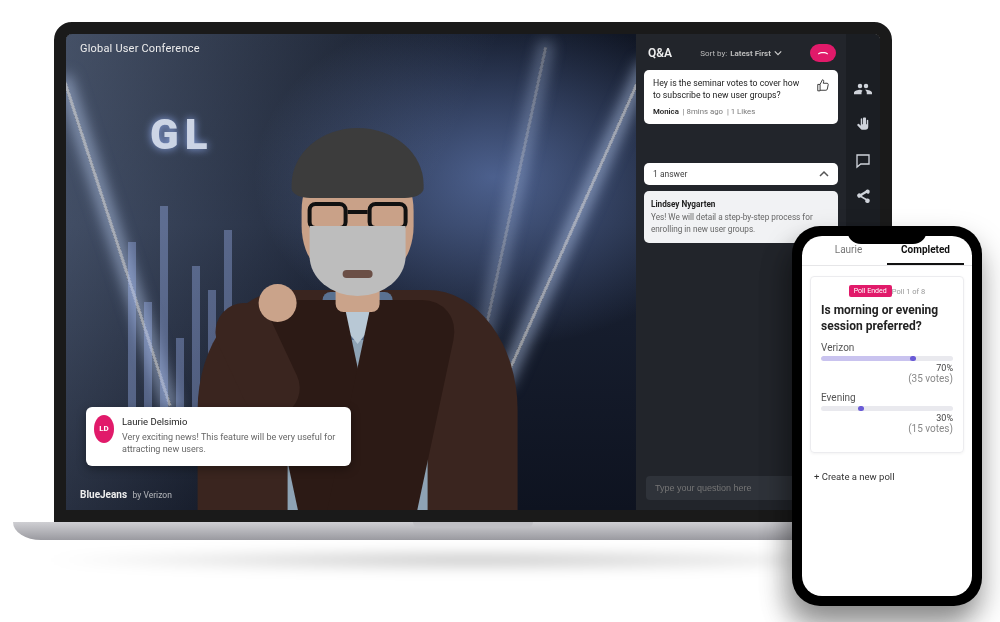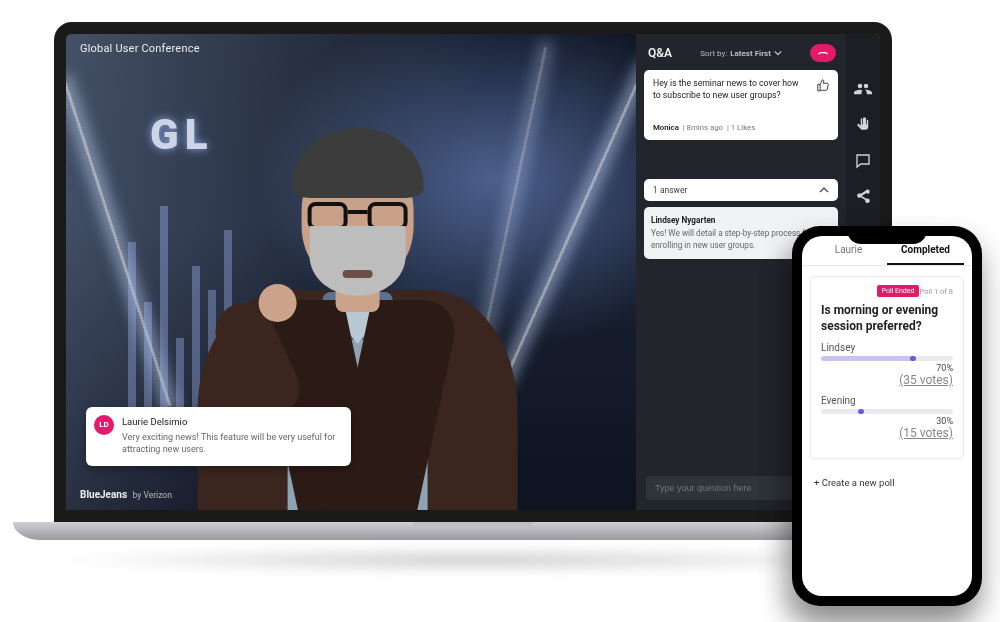--- a/index.html
+++ b/index.html
@@ -54,39 +54,39 @@
           background:#bdbdbd; border-radius:0 0 60px 60px/0 0 50px 50px;}
   .mouth{ position:absolute; bottom:18px; left:50%; transform:translateX(-50%); width:30px; height:8px; background:#6b4f46; border-radius:6px;}
   .glasses{ position:absolute; top:56px; left:50%; transform:translateX(-50%); width:100px; height:30px; }
   .glasses .lens{ position:absolute; top:0; width:40px; height:28px; border:4px solid #111; border-radius:8px; }
   .glasses .lens.l{left:0} .glasses .lens.r{right:0}
   .glasses .bridge{ position:absolute; left:40px; top:8px; width:20px; height:4px; background:#111; }
   .armUp{ position:absolute; bottom:90px; left:36px; width:58px; height:120px; background:#3a251f; border-radius:30px; transform:rotate(-25deg);}
   .fist{ position:absolute; bottom:188px; left:66px; width:38px; height:38px; background:#caa38a; border-radius:50%;}
 
   .comment-card { position:absolute; left:20px; bottom:44px; width:265px; background:#fff; color:#333; border-radius:6px; padding:9px 10px 10px 36px; box-shadow:0 3px 10px rgba(0,0,0,.35); }
-  .comment-card .avatar{ position:absolute; left:8px; top:8px; width:20px; height:20px; border-radius:50%; background:#e11a6a; color:#fff; font-size:8px; font-weight:700; display:flex; align-items:center; justify-content:center;}
+  .comment-card .avatar{ position:absolute; left:8px; top:8px; width:20px; height:28px; border-radius:50%; background:#e11a6a; color:#fff; font-size:8px; font-weight:700; display:flex; align-items:center; justify-content:center;}
   .comment-card .name{ font-size:9.5px; color:#222; margin-bottom:4px; }
   .comment-card .txt{ font-size:9px; color:#666; line-height:1.4; }
 
   .brand { position:absolute; left:14px; bottom:10px; font-size:10px; color:#eee; }
   .brand b{ font-weight:700; } .brand span{ opacity:.7; font-size:8.5px; margin-left:3px; }
 
   
   .qa { width:210px; background:#22252b; display:flex; flex-direction:column; }
   .qa-hd { display:flex; align-items:center; justify-content:space-between; padding:10px 10px 8px 12px; }
   .qa-hd .t { font-size:12px; font-weight:600; color:#eee; }
   .qa-hd .sort { font-size:8px; color:#bbb; display:flex; align-items:center; gap:3px; }
   .qa-hd .pill { width:26px; height:18px; border-radius:10px; background:#e11a6a; display:flex; align-items:center; justify-content:center; }
   .qa-hd .pill svg{ width:12px; height:12px; }
   .qa-body{ padding:0 8px; display:flex; flex-direction:column; gap:6px; }
   .qcard{ background:#fff; color:#222; border-radius:5px; padding:8px 9px; position:relative; }
   .qcard .q{ font-size:8.7px; line-height:1.35; padding-right:24px; }
   .qcard .thumb{ position:absolute; right:8px; top:8px; width:14px; height:14px; }
-  .qcard .meta{ margin-top:22px; font-size:7.8px; color:#777; }
+  .qcard .meta{ margin-top:6px; font-size:7.8px; color:#777; }
   .qcard .meta b{ color:#222; font-weight:600; }
   .anshdr{ background:#fff; color:#444; border-radius:5px; padding:6px 9px; font-size:8.5px; display:flex; justify-content:space-between; align-items:center;margin-top:33px;}
   .anscard{ background:#f1f2f4; color:#444; border-radius:5px; padding:8px 7px; }
   .anscard .nm{ font-size:8.2px; font-weight:700; color:#222; margin-bottom:3px; }
   .anscard .tx{ font-size:8.2px; color:#666; line-height:1.35; }
   .qa-input{ margin-top:auto; padding:10px; }
   .qa-input input{ width:100%; background:#2f333a; border:none; border-radius:4px; color:#bbb; font-size:9px; padding:7px 9px; }
 
   
   .rail{ width:34px; background:#1b1e23; display:flex; flex-direction:column; align-items:center; padding-top:46px; gap:18px; }
@@ -97,31 +97,31 @@
   .phone { position:absolute; right:18px; top:226px; width:190px; height:380px; background:#000; border-radius:28px; padding:10px; box-shadow:0 16px 30px rgba(0,0,0,.35), -10px 20px 24px rgba(0,0,0,.18); }
   .phone .notch{ position:absolute; left:50%; top:0; transform:translateX(-50%); width:80px; height:18px; background:#000; border-radius:0 0 14px 14px; z-index:2;}
   .phone-screen{ position:relative; width:100%; height:100%; background:#fff; border-radius:20px; overflow:hidden; color:#222; }
   .poll-hd{ padding:22px 12px 6px 12px; display:flex; align-items:center; justify-content:space-between; }
   .poll-hd h1{ font-size:17px; font-weight:800; letter-spacing:.5px;}
   .poll-hd .x{ font-size:13px; color:#999; }
   .tabs{ display:flex; border-bottom:1px solid #e6e6e8; padding:0 8px;}
   .tabs .tab{ flex:1; text-align:center; font-size:10px; padding:8px 0; color:#777;}
   .tabs .tab.active{ color:#111; font-weight:700; border-bottom:2px solid #111; }
   .poll-card{ margin:10px 8px; border:1px solid #ececef; border-radius:4px; padding:8px 10px 10px; box-shadow:0 1px 3px rgba(0,0,0,.05);}
-  .poll-card .row1{ display:flex; justify-content:flex-end; align-items:center; margin-bottom:6px;}
+  .poll-card .row1{ display:flex; justify-content:center; align-items:center; margin-bottom:6px;}
   .badge{ background:#e11a6a; color:#fff; font-size:7px; padding:2px 5px; border-radius:2px;}
   .pollof{ font-size:7.5px; color:#999;}
   .poll-q{ font-size:12px; font-weight:700; line-height:1.3; margin-bottom:8px;}
   .opt{ margin-bottom:8px;}
   .opt .lbl{ font-size:10px; color:#555; margin-bottom:3px;}
   .bar{ height:5px; background:#e9e9ee; border-radius:3px; position:relative; overflow:hidden;}
   .bar .fill{ position:absolute; left:0; top:0; bottom:0; border-radius:3px;}
   .bar .cap{ position:absolute; top:0; bottom:0; width:6px; background:#6a5bd6; border-radius:3px;}
   .opt .res{ font-size:9px; color:#444; text-align:right; margin-top:2px;}
-  .opt .res .v{ display:block; font-size:12px; color:#888;text-decoration:underline;}
+  .opt .res .v{ display:block; font-size:10px; color:#888;}
   .newpoll{ padding:8px 12px; font-size:9.5px; color:#333;}
   .newpoll::before{ content:"+ "; }
 </style>
 </head>
 <body>
 
 <div class="laptop">
   <div class="laptop-screen">
     <div class="app">
       <div class="video-area">
@@ -190,21 +190,21 @@
               </svg>
           </div>
           <div class="pill">
             <svg viewBox="0 0 24 24">
                 <path fill="#fff" d="M21 15c-2-1.4-5-2.3-9-2.3S5 13.6 3 15l-1-2c2.6-1.8 6-2.8 10-2.8s7.4 1 10 2.8l-1 2z"></path>
               </svg>
           </div>
         </div>
         <div class="qa-body">
           <div class="qcard">
-            <div class="q">Hey is the seminar news to cover how to subscribe to new user groups?</div>
+            <div class="q">Hey is the seminar votes to cover how to subscribe to new user groups?</div>
             <svg class="thumb" viewBox="0 0 24 24">
                 <path fill="none" stroke="#333" stroke-width="1.6" d="M7 22V11H3v11h4zm0-11l4-8c1.5 0 2.5 1.2 2.2 2.7L12.5 9H19c1.1 0 2 .9 2 2l-1.6 8c-.2 1-.9 2-2.4 2H7"></path>
               </svg>
             <div class="meta">
               <b>Monica</b>
               &nbsp;|&nbsp;<span>8mins ago</span>
               &nbsp;|&nbsp;<span>1 Likes</span>
             </div>
           </div>
           <div class="anshdr">
@@ -270,21 +270,21 @@
       <div class="tab active">Completed</div>
     </div>
     <div class="poll-card">
       <div class="row1">
         <span class="badge">Poll Ended</span>
         <span class="pollof">Poll 1 of 8</span>
       </div>
       <div class="poll-q">Is morning or evening session preferred?</div>
 
       <div class="opt">
-        <div class="lbl">Lindsey</div>
+        <div class="lbl">Verizon</div>
         <div class="bar">
           <div class="fill" style="background: rgb(201, 195, 239); width: 70%;"></div>
           <div class="cap" id="cap1" style="left: calc(70% - 3px);"></div>
         </div>
         <div class="res">
           <span>70%</span>
           <span class="v">(35 votes)</span>
         </div>
       </div>
 

